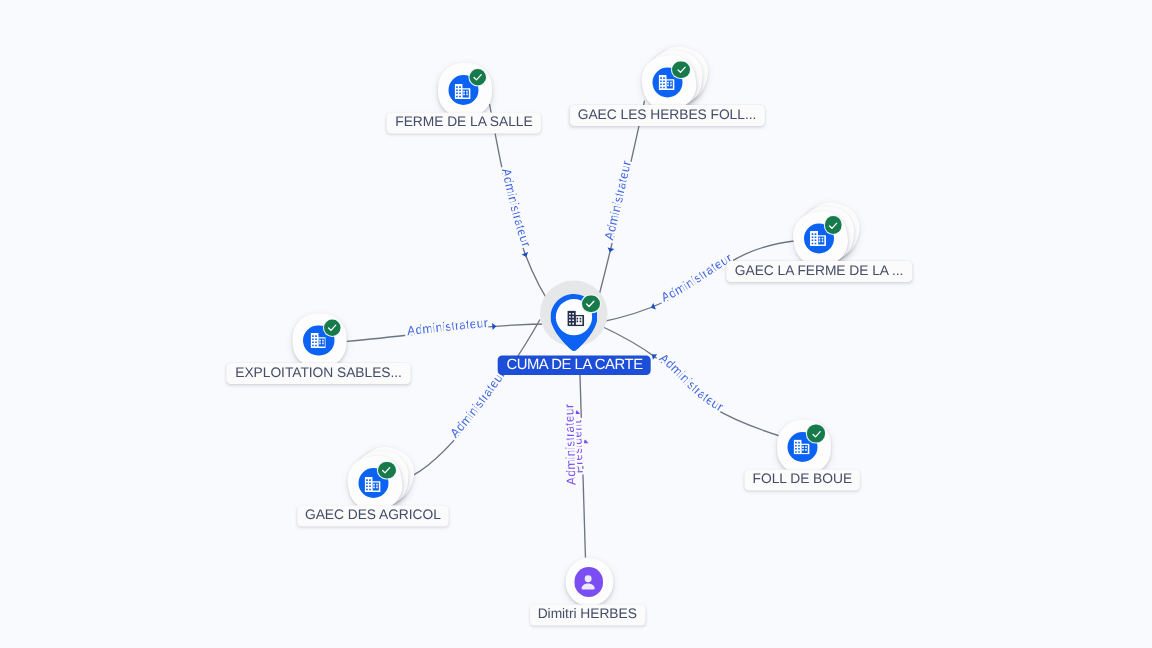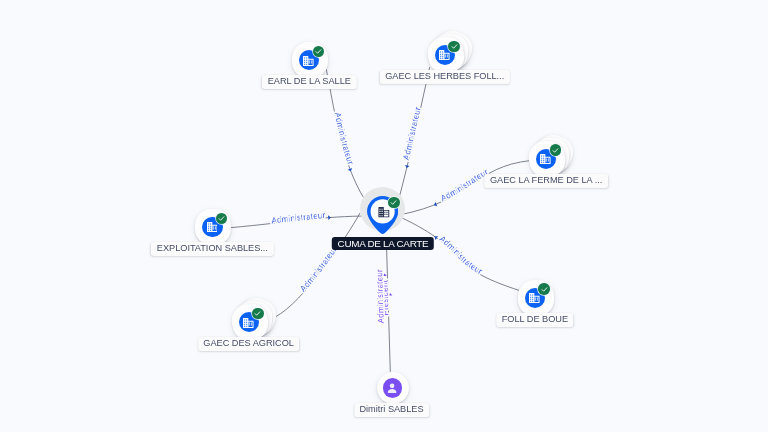--- a/index.html
+++ b/index.html
@@ -18,21 +18,21 @@
 .disc{position:absolute;left:-11.0px;top:-9.9px;width:20.2px;height:20.2px;border-radius:50%;
   background:#0c62f2;}
 .disc svg{position:absolute;left:4.2px;top:5.5px;width:10.9px;height:10.0px;}
 .badge{position:absolute;left:2.6px;top:-14.3px;width:11.4px;height:11.4px;border-radius:50%;
   background:#167a4a;box-shadow:0 0 0 .7px #eef6fb;}
 .badge svg{position:absolute;left:1.3px;top:1.3px;width:8.8px;height:8.8px;}
 .lbl{position:absolute;top:15.3px;left:-1px;transform:translateX(-50%);
   background:#fbfbfc;border-radius:3px;
   box-shadow:0 1px 2px rgba(70,76,95,.17),0 0 0 .5px rgba(70,76,95,.04);color:#454c66;
   font-size:9.2px;letter-spacing:-.02px;line-height:13.9px;height:13.9px;padding:0 5.6px;white-space:nowrap;}
-.lbl.sel{background:#0f172a;color:#fff;box-shadow:none;
+.lbl.sel{background:#1d4ed8;color:#fff;box-shadow:none;
   font-size:9.9px;letter-spacing:-.28px;line-height:13.9px;height:13.9px;padding:0 5.8px;}
 
 .node.center .halo{position:absolute;left:-24.5px;top:-23.8px;width:45.5px;height:44px;
   border-radius:50%;background:#e6e7e9;}
 .node.center .pin{position:absolute;left:-16.9px;top:-15.4px;width:31.3px;height:38.1px;}
 .node.center .cicon{position:absolute;left:-5.6px;top:-3.9px;width:11.9px;height:10.5px;}
 .node.center .badge{left:3.9px;top:-14.3px;width:11.7px;height:11.7px;box-shadow:0 0 0 .8px #eaf7ef;}
 .node.center .badge svg{left:1.4px;top:1.4px;width:8.9px;height:8.9px;}
 .node.center .lbl{top:25.5px;}
 
@@ -141,21 +141,21 @@
       <div class="disc">
         <svg viewBox="0 0 23 21.2">
             <use href="#ic-building" fill="#fff"></use>
           </svg>
       </div>
       <div class="badge">
         <svg viewBox="0 0 24 24">
             <use href="#ic-check" fill="#fff"></use>
           </svg>
       </div>
-      <div class="lbl">EARL DE LA SALLE</div>
+      <div class="lbl">FERME DE LA SALLE</div>
     </div>
 
     <div class="node stack" style="left:445.7px;top:54.8px">
       <div class="card c3"></div>
       <div class="card c2"></div>
       <div class="card"></div>
       <div class="disc">
         <svg viewBox="0 0 23 21.2">
             <use href="#ic-building" fill="#fff"></use>
           </svg>
@@ -249,18 +249,18 @@
       <div class="lbl sel">CUMA DE LA CARTE</div>
     </div>
 
     <div class="node person" style="left:392.5px;top:388px">
       <div class="ring"></div>
       <div class="disc pdisc">
         <svg viewBox="0 0 24 24">
             <use href="#ic-person" fill="#ede9fe"></use>
           </svg>
       </div>
-      <div class="lbl">Dimitri SABLES</div>
+      <div class="lbl">Dimitri HERBES</div>
     </div>
 
   </div>
 
 </div>
 
 </body></html>

